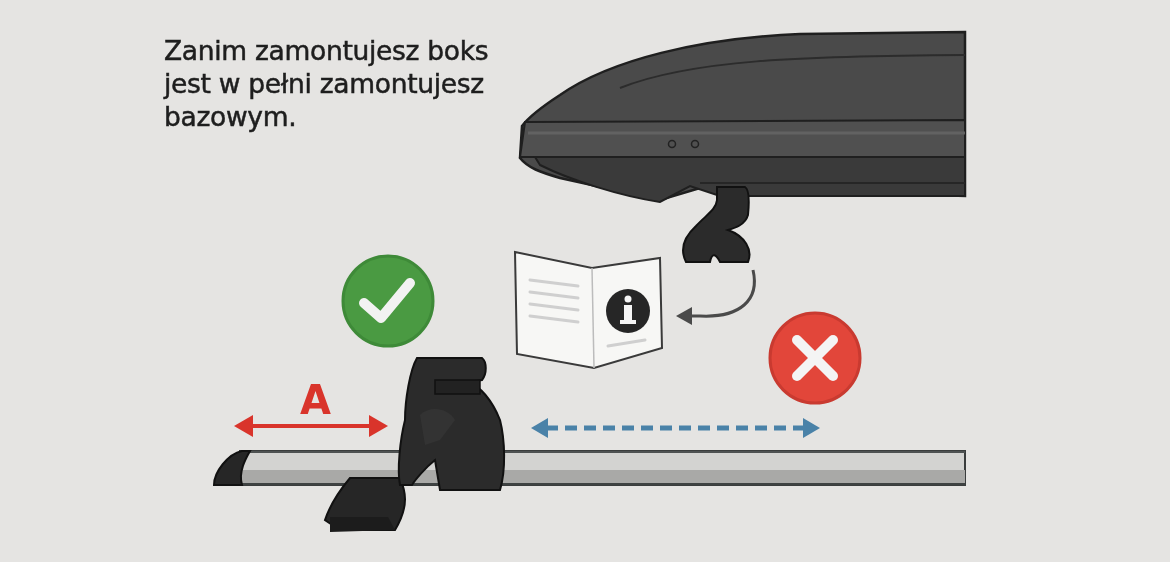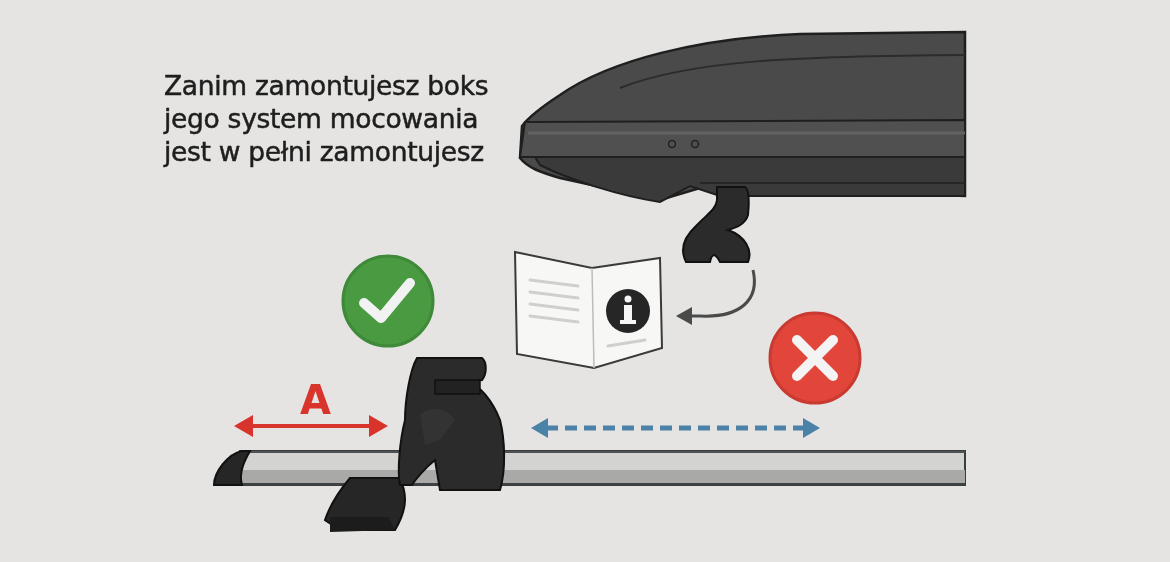--- a/index.html
+++ b/index.html
@@ -9,38 +9,37 @@
       position: relative;
       font-family: "DejaVu Sans", sans-serif;
     }
     .instruction {
       position: absolute; left: 164px; top: 34px;
       width: 380px;
       font-family: "DejaVu Sans", sans-serif;
       font-size: 26.5px; line-height: 33px;
       color: #1e1e1e; font-weight: normal;
       letter-spacing: -0.3px;
-      margin-top: 35px;
       -webkit-text-stroke: 0.5px #1e1e1e;
     }
     .instruction span { display: block; white-space: nowrap; }
     svg.scene { position: absolute; left: 0; top: 0; }
     .label-a {
       position: absolute; left: 300px; top: 377px;
       font-family: "DejaVu Sans", sans-serif;
       font-weight: bold; font-size: 40px; color: #d9342b;
     }
   </style>
 </head>
 <body>
 
 <div class="instruction">
   <span>Zanim zamontujesz boks</span>
-  <span>jego system mocowania</span>
   <span>jest w pełni zamontujesz</span>
+  <span>bazowym.</span>
 </div>
 
 <svg class="scene" width="1170" height="562" viewBox="0 0 1170 562">
 
   <g>
     <path d="M965 32 L800 34 C700 38 610 60 560 95 C540 108 528 118 522 126 L520 158 C528 168 540 172 560 178 L660 200 L700 188 L965 196 Z" fill="#4a4a4a" stroke="#1f1f1f" stroke-width="2.5"></path>
     <path d="M525 122 L965 120 L965 157 L520 157 Z" fill="#505050" stroke="#1f1f1f" stroke-width="2"></path>
     <line x1="528" y1="133" x2="965" y2="133" stroke="#626262" stroke-width="3"></line>
     <path d="M535 157 L965 157 L965 196 L720 196 L690 186 L660 202 C620 196 570 180 540 165 Z" fill="#3a3a3a" stroke="#1f1f1f" stroke-width="2"></path>
     <line x1="700" y1="183" x2="965" y2="183" stroke="#262626" stroke-width="2"></line>

